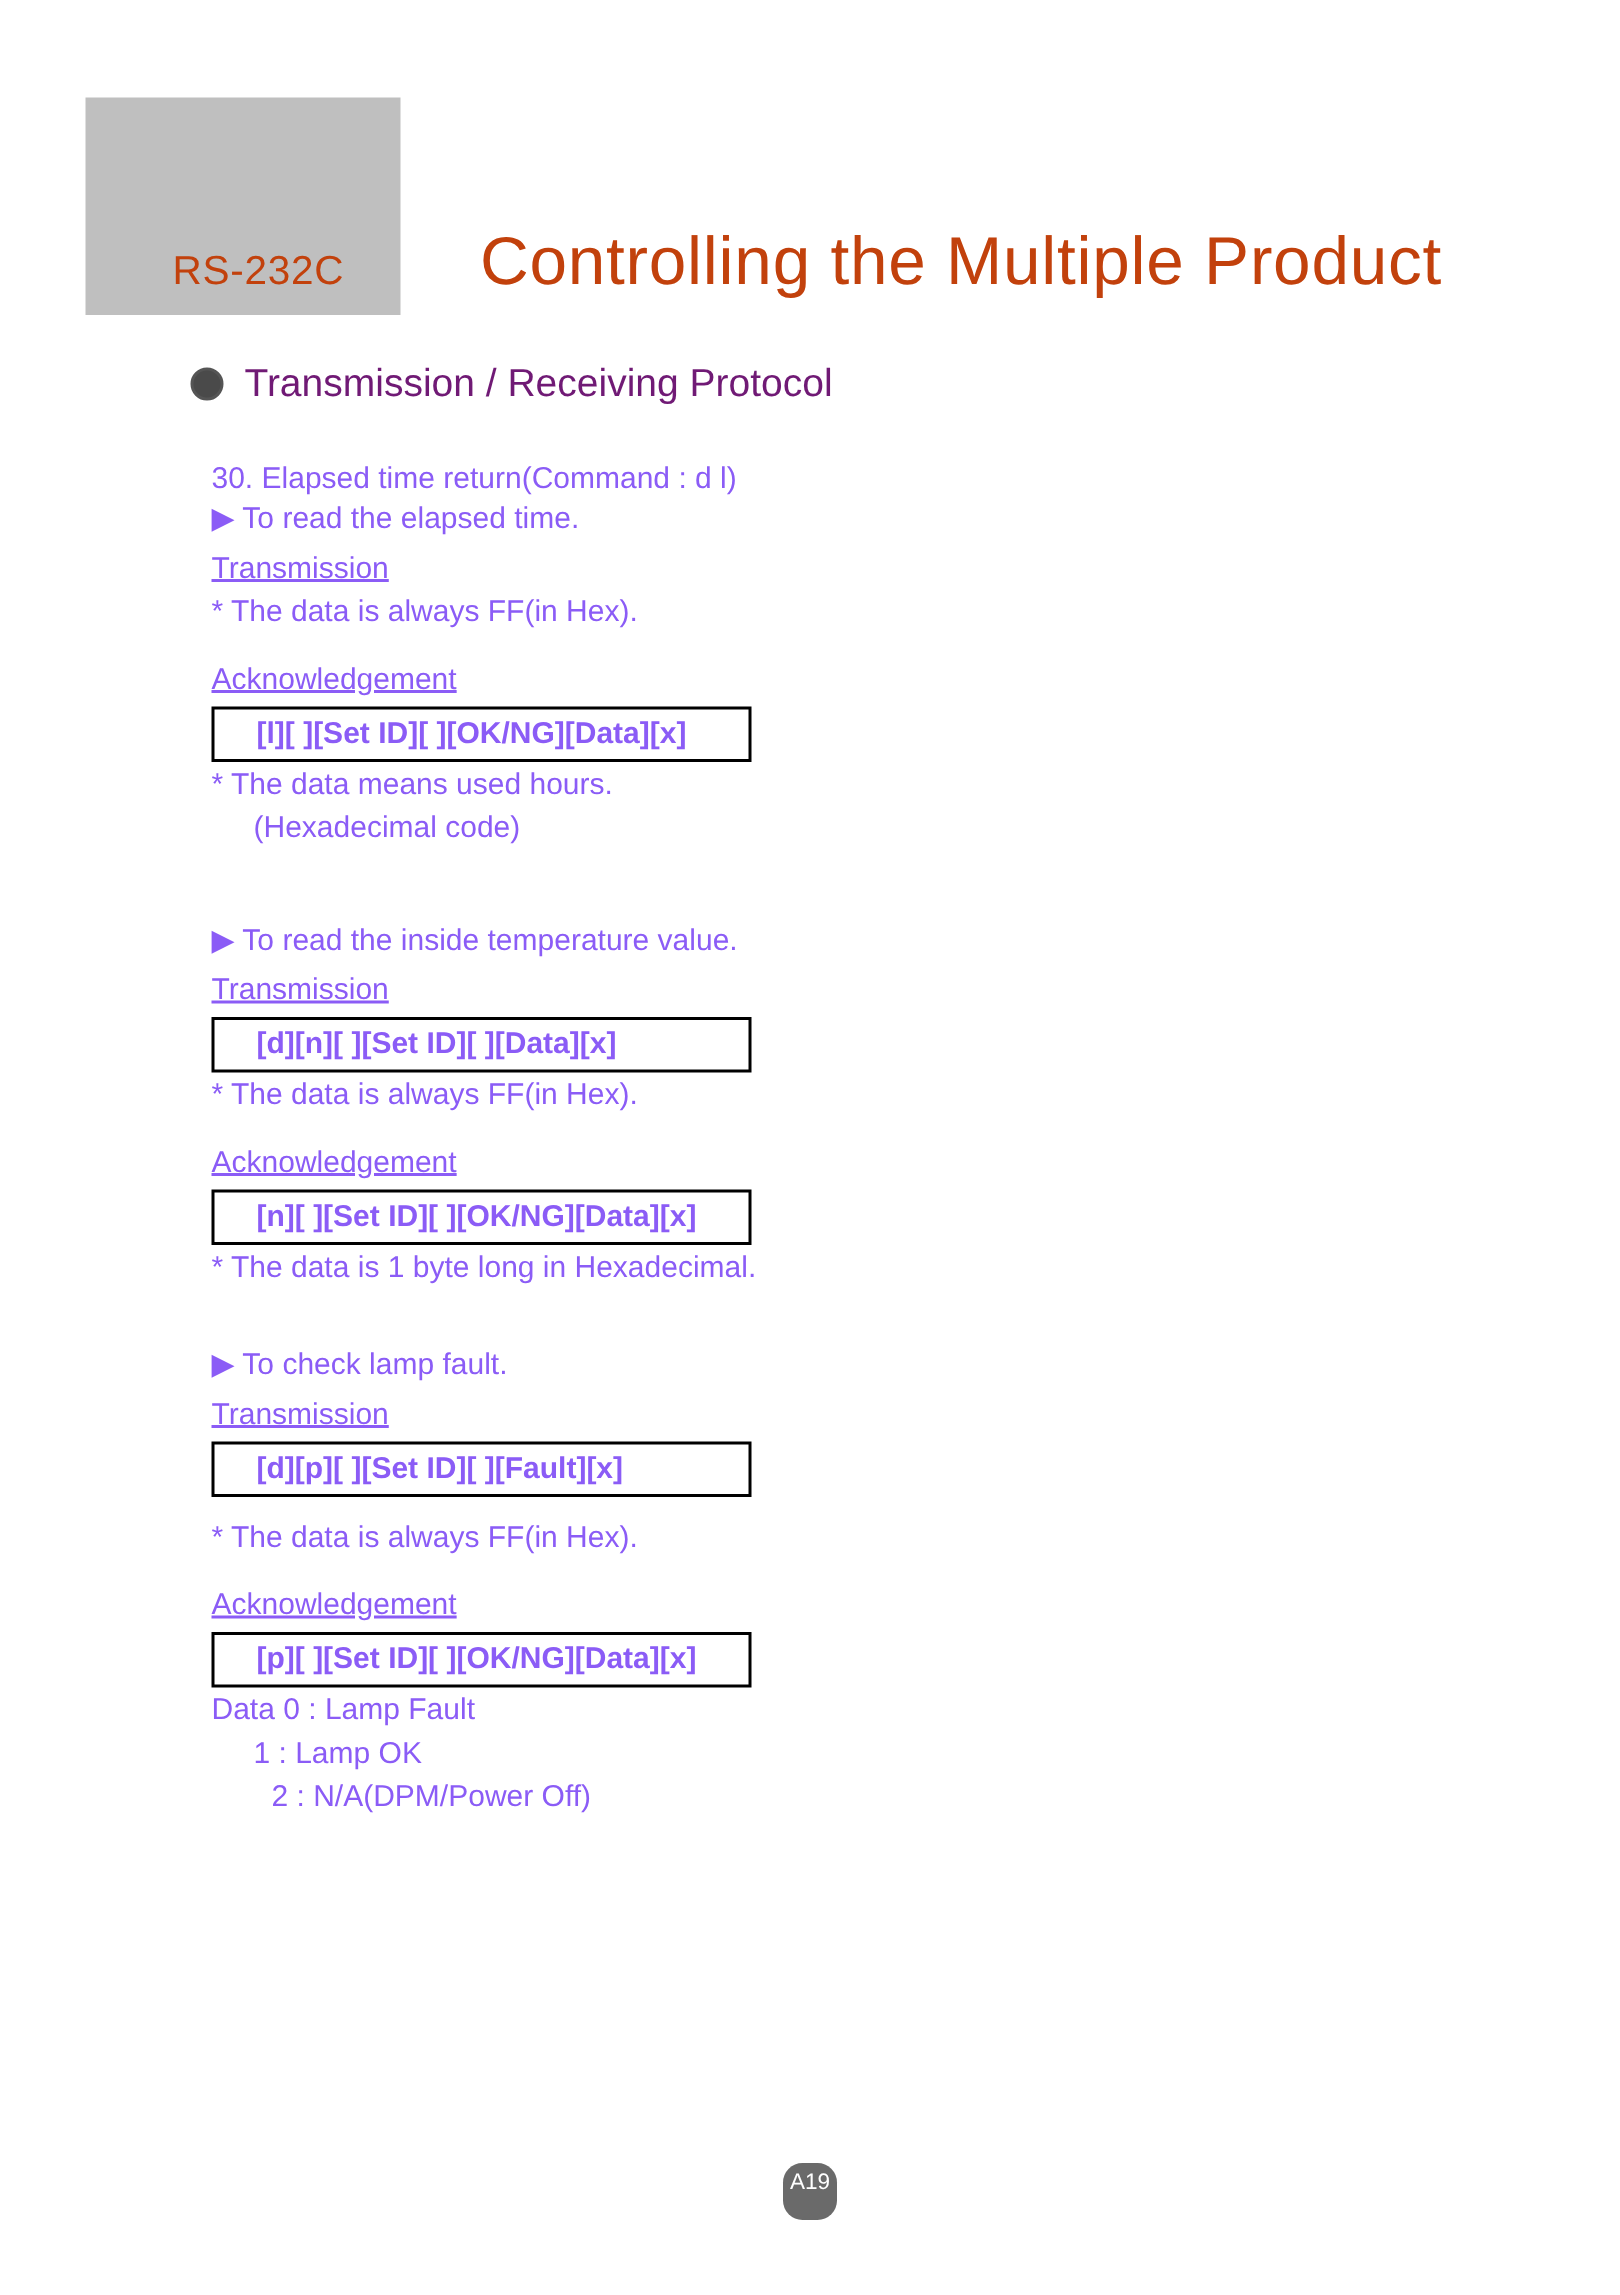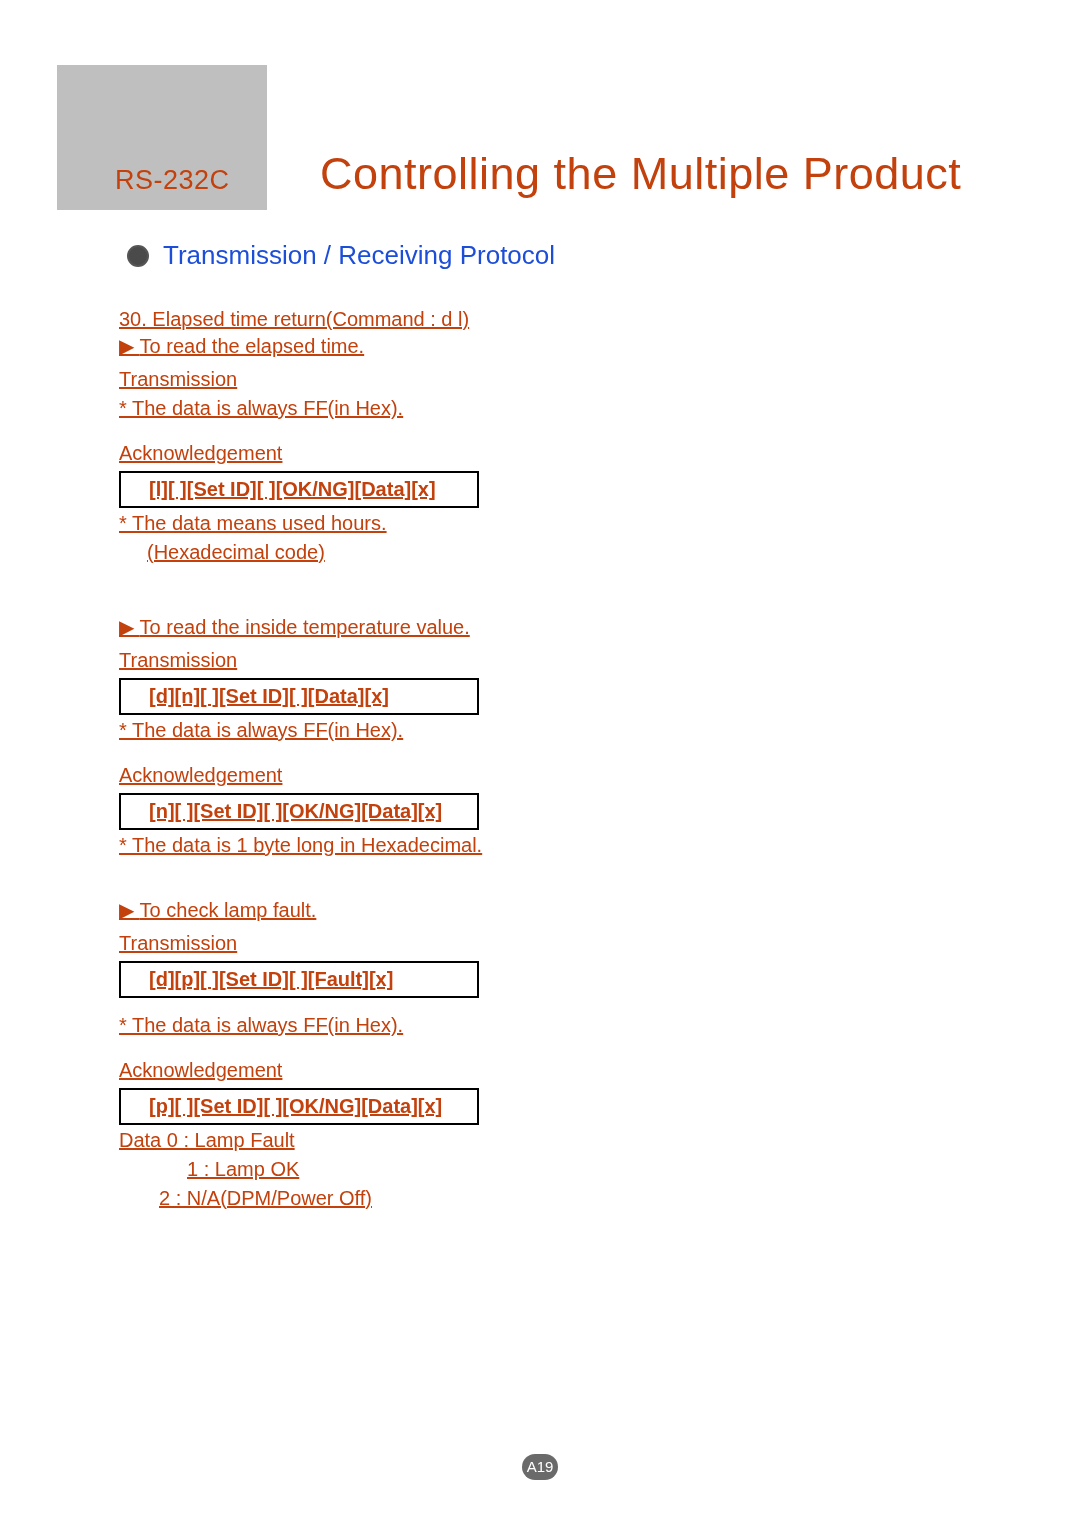--- a/index.html
+++ b/index.html
@@ -51,31 +51,30 @@
   .bullet {
     width: 22px;
     height: 22px;
     border: 2px solid #555;
     border-radius: 50%;
     background: #4a4a4a;
     box-sizing: border-box;
   }
   .section-title {
     font-size: 26px;
-    color: #1d4ed8;
+    color: #701a75;
   }
   .content {
     position: absolute;
-    left: 119px;
+    left: 141px;
     top: 300px;
     width: 800px;
     font-size: 20px;
-    color: #c2410c;
+    color: #8b5cf6;
     line-height: 1.35;
-    text-decoration: underline;
   }
   .cmd-title {
     margin-top: 6px;
   }
   .arrow-line::before {
     content: "▶ ";
   }
   .label-underline {
     text-decoration: underline;
     margin-top: 6px;
@@ -98,21 +97,21 @@
   }
   .spacer-sm { height: 12px; }
   .spacer-md { height: 38px; }
   .spacer-lg { height: 48px; }
   .page-num {
     position: absolute;
     left: 50%;
     transform: translateX(-50%);
     bottom: 50px;
     width: 36px;
-    height: 26px;
+    height: 38px;
     background: #6a6a6a;
     border-radius: 13px;
     color: #fff;
     font-size: 15px;
     text-align: center;
     line-height: 26px;
   }
 </style>
 </head>
 <body>
@@ -158,19 +157,19 @@
     
     <div class="arrow-line">To check lamp fault.</div>
     <span class="label-underline">Transmission</span>
     <div class="code-box">[d][p][ ][Set ID][ ][Fault][x]</div>
     <div class="spacer-sm"></div>
     <div class="note">* The data is always FF(in Hex).</div>
     <div class="spacer-sm"></div>
     <span class="label-underline">Acknowledgement</span>
     <div class="code-box">[p][ ][Set ID][ ][OK/NG][Data][x]</div>
     <div class="note">Data 0 : Lamp Fault</div>
-    <div class="note" style="margin-left:68px">1 : Lamp OK</div>
+    <div class="note" style="margin-left:28px">1 : Lamp OK</div>
     <div class="note" style="margin-left:40px">2 : N/A(DPM/Power Off)</div>
 
   </div>
 
   <div class="page-num">A19</div>
 </div>
 
 </body></html>

